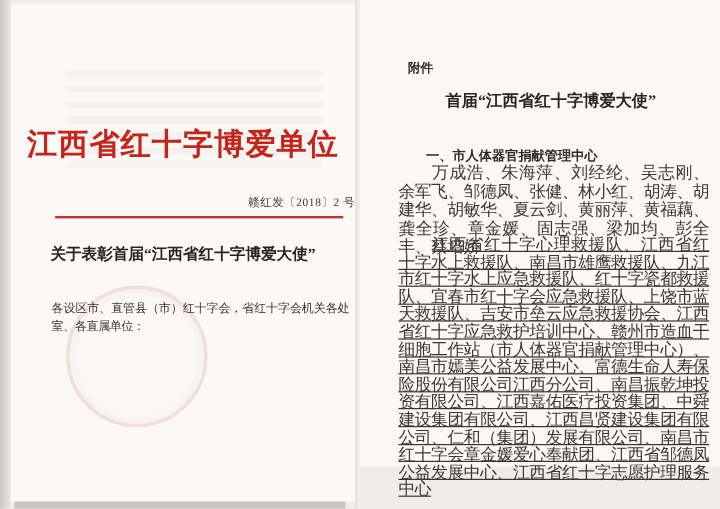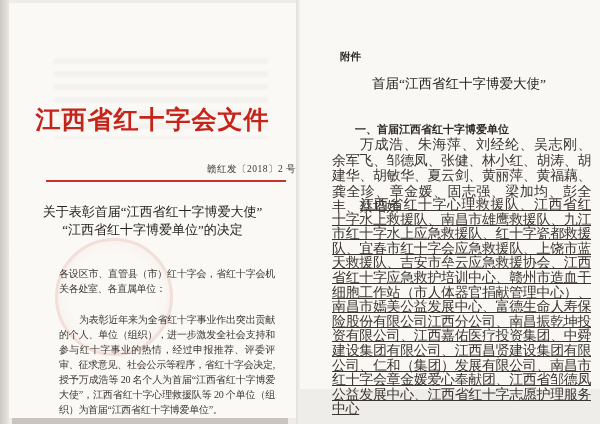--- a/index.html
+++ b/index.html
@@ -18,67 +18,65 @@
   .page-left-shadow{position:absolute;left:12px;top:418px;width:276px;height:6px;background:#c9c4bf;}
   .ghost-bleed{position:absolute;top:48px;left:45px;right:28px;height:88px;opacity:.55;
     background:repeating-linear-gradient(to bottom,transparent 0 7px,rgba(168,158,150,.14) 7px 13px);
     filter:blur(1px);}
   .letterhead{position:absolute;top:100px;left:0;width:100%;text-align:center;
     font-size:25px;font-weight:bold;color:#c5241b;letter-spacing:1px;white-space:nowrap;}
   .docnum{position:absolute;top:160px;left:0;width:100%;text-align:right;
     font-size:9.5px;color:#3a3632;letter-spacing:.5px;}
   .red-rule{position:absolute;top:177px;left:37px;width:240px;height:2px;background:#c5342a;}
   .decision-title{position:absolute;top:200px;left:8px;right:8px;text-align:center;
-    font-weight:normal;font-size:13px;line-height:18px;color:#272320;}
+    font-weight:bold;font-size:13px;line-height:18px;color:#272320;}
   .seal{position:absolute;top:235px;left:46px;width:112px;height:112px;border-radius:50%;
     border:3px solid rgba(206,92,80,.17);
     box-shadow:inset 0 0 14px rgba(206,92,80,.08);}
   .body-text{position:absolute;top:247px;left:34px;width:248px;
     font-size:10px;line-height:15px;letter-spacing:-.3px;
     color:#3b3530;text-align:justify;}
-  .body-text p{margin:16px;}
+  .body-text p{margin:0;}
   .body-text p.indent{text-indent:2em;}
   
   .page-right{position:absolute;left:300px;top:0;width:300px;height:389px;background:#f9f8f5;}
   .attach-label{position:absolute;top:50px;left:40px;font-weight:bold;font-size:10.5px;color:#2e2a27;}
   .r-title{position:absolute;top:73px;left:28px;right:10px;text-align:center;
-    font-weight:normal;font-size:13.5px;line-height:21px;color:#29241f;}
+    font-weight:bold;font-size:13.5px;line-height:21px;color:#29241f;}
   .sec-head{position:absolute;left:55px;font-weight:bold;font-size:11px;color:#2e2926;white-space:nowrap;}
   .sec-head.one{top:122px;}
   .sec-head.two{top:184px;}
   .flow-para{position:absolute;left:32px;width:259px;font-size:14px;letter-spacing:-.4px;
     color:#3b3530;text-align:justify;text-indent:2em;margin:0;}
   .names-para{top:137px;line-height:15.5px;}
   .units-para{top:198px;line-height:14.6px;text-decoration:underline;}
 </style>
 </head>
 <body>
 
 <div class="scan-edge-left"></div>
 
 <div class="page-left">
   <div class="ghost-bleed"></div>
-  <div class="letterhead">江西省红十字会文件</div>
+  <div class="letterhead">江西省红十字博爱单位</div>
   <div class="docnum">赣红发〔2018〕2 号</div>
   <div class="red-rule"></div>
   <div class="decision-title">
     <div>关于表彰首届“江西省红十字博爱大使”</div>
-    <div>“江西省红十字博爱单位”的决定</div>
   </div>
   <div class="seal"></div>
   <div class="body-text">
     <p>各设区市、直管县（市）红十字会，省红十字会机关各处室、各直属单位：</p>
-    <p class="indent">为表彰近年来为全省红十字事业作出突出贡献的个人、单位（组织），进一步激发全社会支持和参与红十字事业的热情，经过申报推荐、评委评审、征求意见、社会公示等程序，省红十字会决定,授予万成浩等 20 名个人为首届“江西省红十字博爱大使”，江西省红十字心理救援队等 20 个单位（组织）为首届“江西省红十字博爱单位”。</p>
   </div>
 </div>
 <div class="page-left-shadow"></div>
 
 <div class="page-seam"></div>
 
 <div class="page-right">
   <div class="attach-label">附件</div>
   <div class="r-title">
     <div>首届“江西省红十字博爱大使”</div>
   </div>
-  <div class="sec-head one">一、首届江西省红十字博爱单位</div>
+  <div class="sec-head one">一、市人体器官捐献管理中心</div>
   <p class="flow-para names-para">万成浩、朱海萍、刘经纶、吴志刚、余军飞、邹德凤、张健、林小红、胡涛、胡建华、胡敏华、夏云剑、黄丽萍、黄福藕、龚全珍、章金媛、固志强、梁加均、彭全丰、蔡培娇</p>
   <p class="flow-para units-para">江西省红十字心理救援队、江西省红十字水上救援队、南昌市雄鹰救援队、九江市红十字水上应急救援队、红十字瓷都救援队、宜春市红十字会应急救援队、上饶市蓝天救援队、吉安市垒云应急救援协会、江西省红十字应急救护培训中心、赣州市造血干细胞工作站（市人体器官捐献管理中心）、南昌市嫣美公益发展中心、富德生命人寿保险股份有限公司江西分公司、南昌振乾坤投资有限公司、江西嘉佑医疗投资集团、中舜建设集团有限公司、江西昌贤建设集团有限公司、仁和（集团）发展有限公司、南昌市红十字会章金媛爱心奉献团、江西省邹德凤公益发展中心、江西省红十字志愿护理服务中心</p>
 </div>
 
 </body></html>

